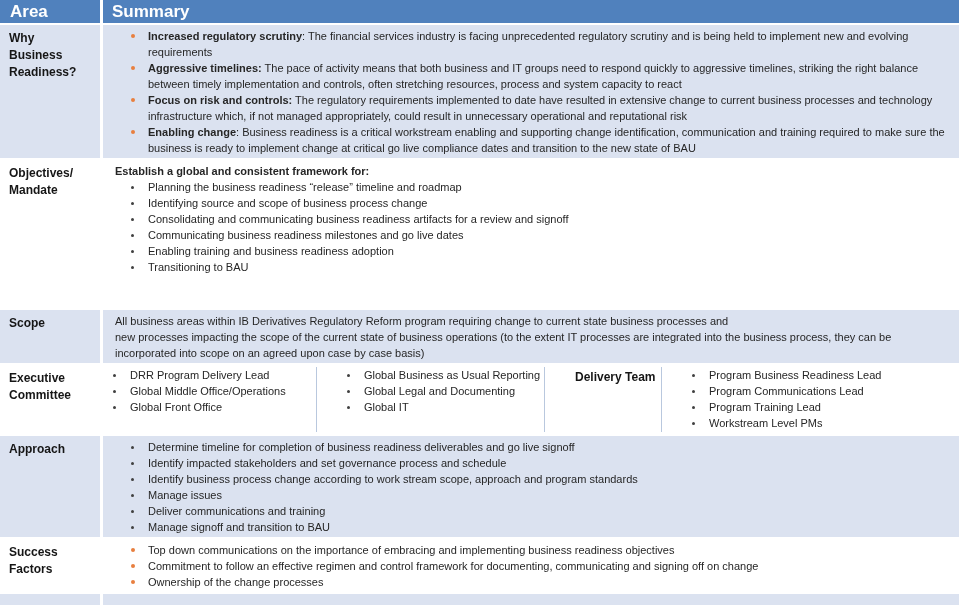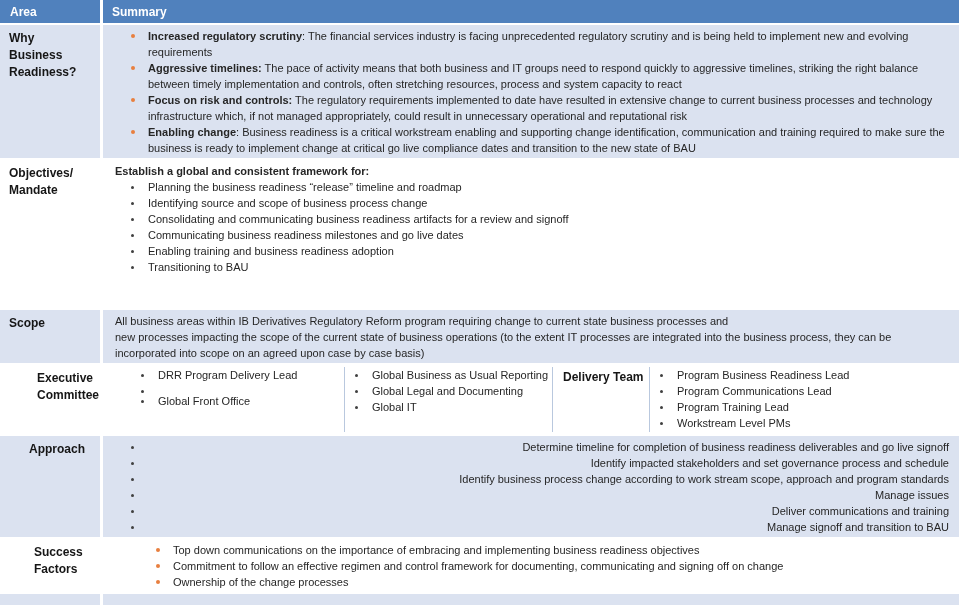--- a/index.html
+++ b/index.html
@@ -10,42 +10,42 @@
   html,body{width:959px; height:605px; overflow:hidden; background:#fff;
     font-family:"Liberation Sans","DejaVu Sans",sans-serif; color:var(--text);}
   #slide-table{width:959px; height:605px; display:flex; flex-direction:column;}
 
   .t-row{display:flex; border-top:2px solid var(--white); align-items:stretch;}
   .t-row.banded{background:var(--band);}
   .t-row.plain{background:var(--white);}
 
   .header-row{height:23px; border-top:none; background:var(--header-bg);}
   .header-cell{display:flex; align-items:center; color:var(--header-text);
-    font-weight:bold; font-size:12px;}
+    font-weight:bold; font-size:17px;}
   .area-col{width:103px; flex:none; border-right:3px solid var(--white);}
   .summary-col{flex:1; min-width:0;}
   .header-cell.area-col{padding-left:10px;}
   .header-cell.summary-col{padding-left:9px;}
 
   .area-cell{padding:5px 15px 0 9px; font-weight:bold; font-size:12px;
     line-height:17px; color:var(--area-text);}
   .summary-cell{padding:3px 10px 2px 0; font-size:11px; line-height:16px;}
 
   .intro-line{font-weight:bold; padding-left:12px;}
   .bullet-item{display:flex; padding-left:28px;}
   .bullet-item .dot{flex:none; width:17px; padding-top:6px;}
   .bullet-item .dot i{display:block; width:4px; height:4px; border-radius:50%;}
   .dot-orange i{background:var(--orange);}
   .dot-dark i{background:var(--dark-dot); width:3px !important; height:3px !important; margin-top:1px;}
   .bullet-item .btxt{flex:1; min-width:0;}
   .btxt b{font-weight:bold;}
 
   .plain-text{padding-left:12px; white-space:pre-line;}
 
-  .cols-wrap{display:flex; height:100%;}
+  .cols-wrap{display:flex; height:100%;gap:20px;}
   .sub-col{padding-top:0;}
   .sub-col.c1{width:214px; flex:none; border-right:1px solid var(--divider);}
   .sub-col.c2{width:208px; flex:none; border-right:1px solid var(--divider);}
   .sub-col.c3{width:97px; flex:none; border-right:1px solid var(--divider);}
   .sub-col.c4{flex:1; min-width:0;}
   .sub-col .bullet-item{padding-left:10px;}
   .sub-label{font-weight:bold; font-size:12px; line-height:17px; padding:2px 4px 0 10px; color:var(--area-text);}
 
   .footer-band{flex:1; border-top:2px solid var(--white); display:flex;}
   .footer-band .area-col,.footer-band .summary-col{background:var(--band); height:100%;}
@@ -130,35 +130,36 @@
           </div>
         </div>
       </div>
       <div class="t-row banded" style="min-height: 51px;">
         <div class="area-cell area-col">Scope</div>
         <div class="summary-cell summary-col">
           <div class="plain-text">All business areas within IB Derivatives Regulatory Reform program requiring change to current state business processes and
 new processes impacting the scope of the current state of business operations (to the extent IT processes are integrated into the business process, they can be incorporated into scope on an agreed upon case by case basis)</div>
         </div>
       </div>
-      <div class="t-row plain" style="min-height: 71px; margin-left: 28px;">
+      <div class="t-row plain" style="min-height: 71px;">
         <div class="area-cell area-col">Executive Committee</div>
         <div class="summary-cell summary-col" style="padding-right: 0px; padding-top: 2px;">
           <div class="cols-wrap">
             <div class="sub-col c1">
               <div class="bullet-item">
                 <span class="dot dot-dark">
                   <i></i>
                 </span>
                 <span class="btxt">DRR Program Delivery Lead</span>
               </div>
               <div class="bullet-item">
                 <span class="dot dot-dark">
                   <i></i>
                 </span>
+                <span class="btxt">Global Middle Office/Operations</span>
               </div>
               <div class="bullet-item">
                 <span class="dot dot-dark">
                   <i></i>
                 </span>
                 <span class="btxt">Global Front Office</span>
               </div>
             </div>
             <div class="sub-col c2">
               <div class="bullet-item">
@@ -205,21 +206,21 @@
               <div class="bullet-item">
                 <span class="dot dot-dark">
                   <i></i>
                 </span>
                 <span class="btxt">Workstream Level PMs</span>
               </div>
             </div>
           </div>
         </div>
       </div>
-      <div class="t-row banded" style="min-height: 102px; text-align: right;">
+      <div class="t-row banded" style="min-height: 102px;">
         <div class="area-cell area-col">Approach</div>
         <div class="summary-cell summary-col">
           <div class="bullet-item">
             <span class="dot dot-dark">
               <i></i>
             </span>
             <span class="btxt">Determine timeline for completion of business readiness deliverables and go live signoff</span>
           </div>
           <div class="bullet-item">
             <span class="dot dot-dark">
@@ -246,21 +247,21 @@
             <span class="btxt">Deliver communications and training</span>
           </div>
           <div class="bullet-item">
             <span class="dot dot-dark">
               <i></i>
             </span>
             <span class="btxt">Manage signoff and transition to BAU</span>
           </div>
         </div>
       </div>
-      <div class="t-row plain" style="min-height: 52px; margin-left: 25px;">
+      <div class="t-row plain" style="min-height: 52px;">
         <div class="area-cell area-col">Success Factors</div>
         <div class="summary-cell summary-col">
           <div class="bullet-item">
             <span class="dot dot-orange">
               <i></i>
             </span>
             <span class="btxt">Top down communications on the importance of embracing and implementing business readiness objectives</span>
           </div>
           <div class="bullet-item">
             <span class="dot dot-orange">

